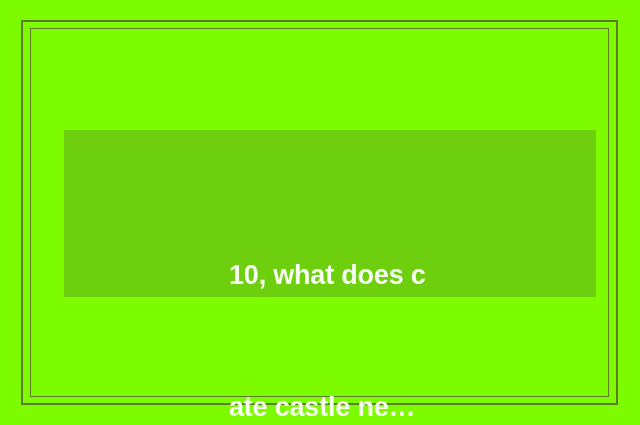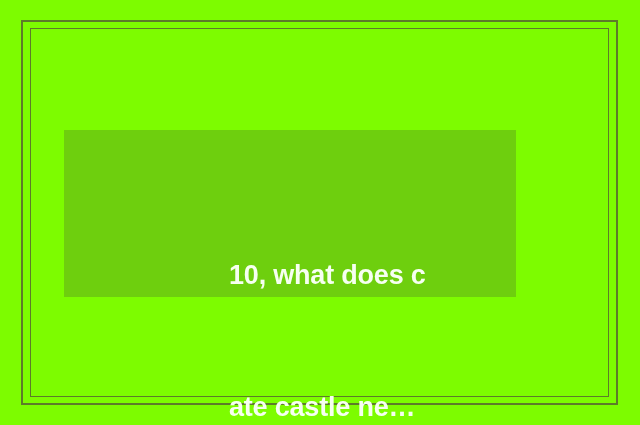--- a/index.html
+++ b/index.html
@@ -41,21 +41,21 @@
     border: 1px solid #5d7b2a;
     box-sizing: border-box;
     background: transparent;
   }
 
   
   #caption-panel {
     position: absolute;
     left: 64px;
     top: 130px;
-    width: 452px;
+    width: 532px;
     height: 167px;
     background: #6ecf0e;
     box-sizing: border-box;
   }
 
   #caption-text {
     position: absolute;
     left: 165px;
     top: 35px;
     width: 330px;

